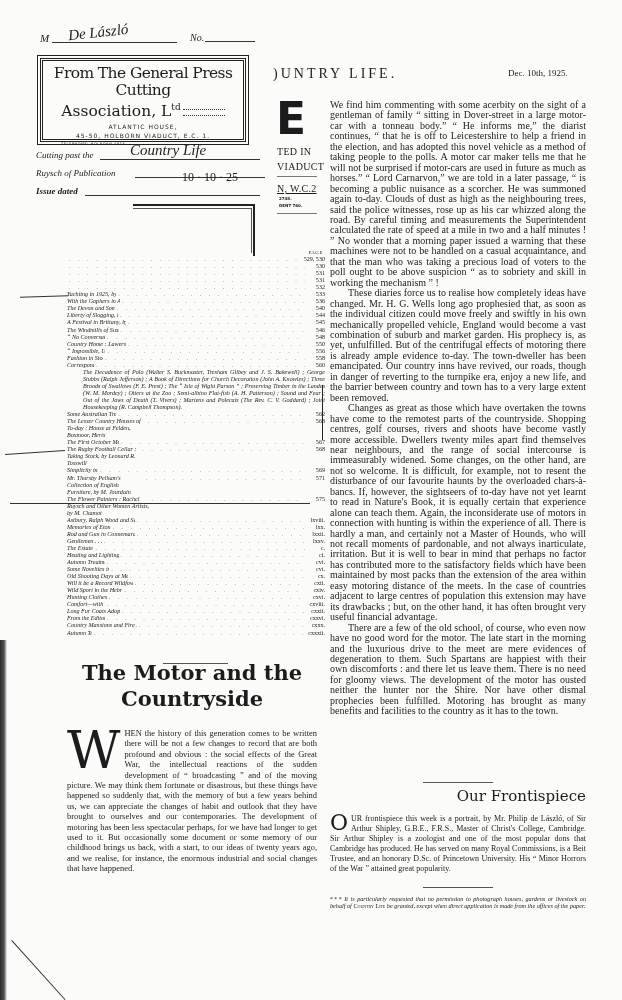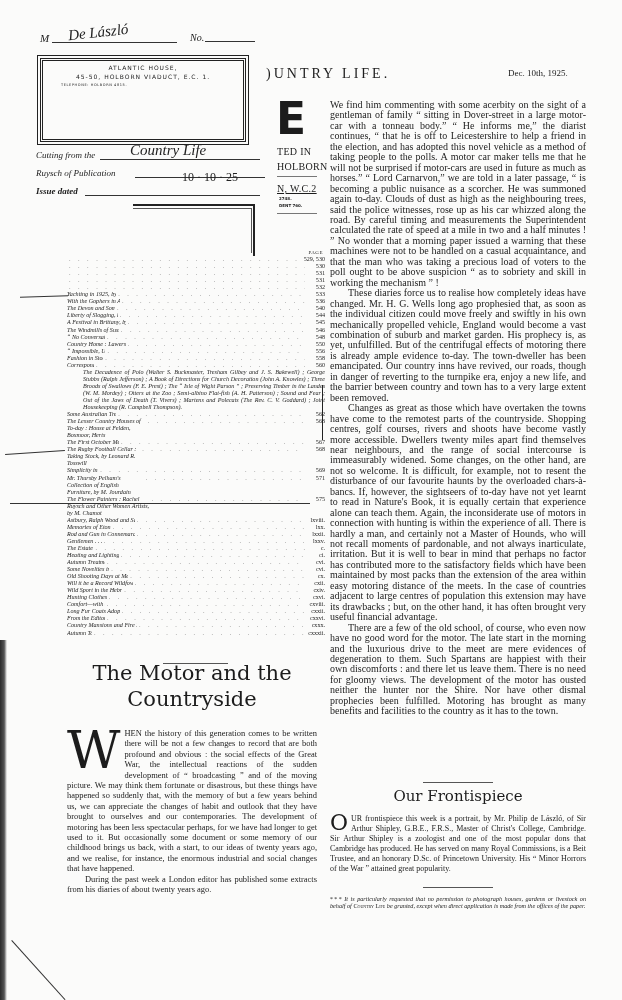--- a/index.html
+++ b/index.html
@@ -35,21 +35,21 @@
   .slip-row { left:36px; font-style:italic; font-size:9px; }
   .slip-row-line { border-bottom:1px solid #333; }
   .slip-hand { font-style:italic; color:#222; }
 
   .stamp-shadow { left:133px; top:204px; width:120px; height:50px;
     border-top:2px solid #222; border-right:2px solid #222; }
   .stamp-shadow2 { left:133px; top:208px; width:118px; height:44px;
     border-top:1px solid #555; border-right:1px solid #555; }
 
   
-  .mast { left:266px; top:66px; font-size:14px; letter-spacing:3px; }
+  .mast { left:273px; top:66px; font-size:14px; letter-spacing:3px; }
   .mast-date { left:508px; top:68px; font-size:9px; }
   .big-e { left:276px; top:97px; font-family:"DejaVu Sans",sans-serif; font-weight:bold; font-size:44px; line-height:44px; }
   .frag { left:277px; font-size:10px; letter-spacing:0.3px; }
   .frag-small { left:279px; font-family:"DejaVu Sans",sans-serif; font-size:4px; font-weight:bold; }
   .frag-rule { left:277px; width:40px; border-bottom:1px solid #777; }
 
   
   .toc { left:67px; top:200px; width:258px; font-style:italic; font-size:6.1px; line-height:7.05px; }
   .toc-head { text-align:right; font-style:normal; font-size:5px; letter-spacing:0.5px; margin-right:2px; }
   .toc-row { display:flex; align-items:baseline; }
@@ -58,71 +58,73 @@
   .toc-dots::after { content:". . . . . . . . . . . . . . . . . . . . . . . . . . . . . . . . . . . . . . . ."; }
   .toc-page { flex:0 0 auto; font-style:normal; min-width:18px; text-align:right; }
   .toc-sub { padding-left:16px; text-align:justify; }
   .toc-wrap .toc-title { white-space:normal; }
   .pencil { height:1px; background:#333; }
 
   .sep { height:1px; background:#555; }
 
   
   .h1 { left:68px; top:660px; width:248px; text-align:center; font-family:"DejaVu Serif",serif;
-    font-size:21px; line-height:26px; }
+    font-size:21px; line-height:26px;font-weight:bold; }
   .body-left { left:67px; top:728px; width:250px; font-size:8.45px; line-height:10.4px; text-align:justify; }
   .dropcap { float:left; font-family:"DejaVu Serif",serif; font-size:52px; line-height:40px; margin:2px 4px 0 0; }
   .para { text-indent:18px; margin:0; }
   .body-right { left:330px; top:100px; width:256px; font-size:10px; line-height:10.45px; text-align:justify; }
   .body-right p { margin:0; }
-  .h2 { left:330px; top:787px; width:256px; text-align:center; font-family:"DejaVu Serif",serif; font-size:15px; }
+  .h2 { left:330px; top:787px; width:256px; text-align:right; font-family:"DejaVu Serif",serif; font-size:15px; }
   .front { left:330px; top:814px; width:256px; font-size:8px; line-height:10px; text-align:justify; }
   .front .dropO { float:left; font-family:"DejaVu Serif",serif; font-size:22px; line-height:18px; margin:0 3px 0 0; }
   .note { left:330px; top:895px; width:256px; font-style:italic; font-size:6.2px; line-height:7.4px; text-align:justify; }
   .note .stars { font-style:normal; }
   .sc { font-variant:small-caps; font-style:normal; }
 </style>
 </head>
 <body>
 
 <div class="abs scan-edge"></div>
 <div class="abs diag-line"></div>
 
 <div class="abs slip-m">M</div>
 <div class="abs slip-m-line"></div>
 <div class="abs slip-m-hand">De László</div>
 <div class="abs slip-no">No.</div>
 <div class="abs slip-no-line"></div>
 
 <div class="abs stamp">
+  <div class="stamp-l1">From The General Press Cutting</div>
+  <div class="stamp-l2"><span>Association, L</span><sup>td</sup><span class="stamp-orn"></span></div>
   <div class="stamp-l3">ATLANTIC HOUSE,</div>
   <div class="stamp-l4">45-50, HOLBORN VIADUCT, E.C. 1.</div>
   <div class="stamp-l5">TELEPHONE: HOLBORN 4815.</div>
 </div>
 
-<div class="abs slip-row" style="top:150px;">Cutting from the</div>
+<div class="abs slip-row" style="top:150px;">Cutting past the</div>
 <div class="abs slip-row-line" style="left:100px;top:159px;width:160px;"></div>
 <div class="abs slip-hand" style="left:130px;top:142px;font-size:15px;">Country Life</div>
 
 <div class="abs slip-row" style="top:168px;">Ruysch of Publication</div>
 <div class="abs slip-row-line" style="left:135px;top:177px;width:130px;"></div>
 
 <div class="abs slip-row" style="top:186px;font-weight:bold;">Issue dated</div>
 <div class="abs slip-row-line" style="left:85px;top:195px;width:175px;"></div>
 <div class="abs slip-hand" style="left:182px;top:170px;font-size:12px;font-style:normal;">10 · 10 · 25</div>
 
 <div class="abs stamp-shadow"></div>
 <div class="abs stamp-shadow2"></div>
 
 <div class="abs mast">)UNTRY LIFE.</div>
 <div class="abs mast-date">Dec. 10th, 1925.</div>
 
 <div class="abs big-e">E</div>
 <div class="abs frag" style="top:146px;">TED IN</div>
-<div class="abs frag" style="top:161px;">HOLBORN</div>
+<div class="abs frag" style="top:161px;">VIADUCT</div>
 <div class="abs frag-rule" style="top:176px;"></div>
 <div class="abs frag" style="top:183px;text-decoration:underline;">N, W.C.2</div>
 <div class="abs frag-small" style="top:196px;">2748.</div>
 <div class="abs frag-small" style="top:203px;">DENT 760.</div>
 <div class="abs frag-rule" style="top:213px;"></div>
 
 <div class="abs toc">
   <div class="toc-head" style="margin-top:49px;">PAGE</div>
   <div id="toc-top">
       <div class="toc-row">
@@ -334,21 +336,20 @@
 <div class="abs pencil" style="left:5px;top:452px;width:60px;transform:rotate(-4deg);"></div>
 <div class="abs pencil" style="left:10px;top:503px;width:300px;"></div>
 <div class="abs pencil" style="left:322px;top:385px;width:1px;height:55px;background:#222;"></div>
 
 <div class="abs sep" style="left:163px;top:663px;width:65px;"></div>
 
 <div class="abs h1">The Motor and the Countryside</div>
 <div class="abs body-left">
   <span class="dropcap">W</span>
   <p style="margin:0;">HEN the history of this generation comes to be written there will be not a few changes to record that are both profound and obvious : the social effects of the Great War, the intellectual reactions of the sudden development of “ broadcasting ” and of the moving picture.  We may think them fortunate or disastrous, but these things have happened so suddenly that, with the memory of but a few years behind us, we can appreciate the changes of habit and outlook that they have brought to ourselves and our contemporaries.  The development of motoring has been less spectacular perhaps, for we have had longer to get used to it.  But occasionally some document or some memory of our childhood brings us back, with a start, to our ideas of twenty years ago, and we realise, for instance, the enormous industrial and social changes that have happened.</p>
-  <p class="para">During the past week a London editor has published some extracts from his diaries of about twenty years ago.</p>
 </div>
 
 <div class="abs body-right">
   <p>We find him commenting with some acerbity on the sight of a gentleman of family “ sitting in Dover-street in a large motor-car with a tonneau body.”  “ He informs me,” the diarist continues, “ that he is off to Leicestershire to help a friend in the election, and has adopted this novel vehicle as a method of taking people to the polls.  A motor car maker tells me that he will not be surprised if motor-cars are used in future as much as horses.”  “ Lord Carnarvon,” we are told in a later passage, “ is becoming a public nuisance as a scorcher.  He was summoned again to-day.  Clouds of dust as high as the neighbouring trees, said the police witnesses, rose up as his car whizzed along the road.  By careful timing and measurements the Superintendent calculated the rate of speed at a mile in two and a half minutes ! ”  No wonder that a morning paper issued a warning that these machines were not to be handled on a casual acquaintance, and that the man who was taking a precious load of voters to the poll ought to be above suspicion “ as to sobriety and skill in working the mechanism ” !</p>
   <p class="para">These diaries force us to realise how completely ideas have changed.  Mr. H. G. Wells long ago prophesied that, as soon as the individual citizen could move freely and swiftly in his own mechanically propelled vehicle, England would become a vast combination of suburb and market garden.  His prophecy is, as yet, unfulfilled.  But of the centrifugal effects of motoring there is already ample evidence to-day.  The town-dweller has been emancipated.  Our country inns have revived, our roads, though in danger of reverting to the turnpike era, enjoy a new life, and the barrier between country and town has to a very large extent been removed.</p>
   <p class="para">Changes as great as those which have overtaken the towns have come to the remotest parts of the countryside.  Shopping centres, golf courses, rivers and shoots have become vastly more accessible.  Dwellers twenty miles apart find themselves near neighbours, and the range of social intercourse is immeasurably widened.  Some changes, on the other hand, are not so welcome.  It is difficult, for example, not to resent the disturbance of our favourite haunts by the overloaded chars-à-bancs.  If, however, the sightseers of to-day have not yet learnt to read in Nature's Book, it is equally certain that experience alone can teach them.  Again, the inconsiderate use of motors in connection with hunting is within the experience of all.  There is hardly a man, and certainly not a Master of Hounds, who will not recall moments of pardonable, and not always inarticulate, irritation.  But it is well to bear in mind that perhaps no factor has contributed more to the satisfactory fields which have been maintained by most packs than the extension of the area within easy motoring distance of the meets.  In the case of countries adjacent to large centres of population this extension may have its drawbacks ; but, on the other hand, it has often brought very useful financial advantage.</p>
   <p class="para">There are a few of the old school, of course, who even now have no good word for the motor.  The late start in the morning and the luxurious drive to the meet are mere evidences of degeneration to them.  Such Spartans are happiest with their own discomforts : and there let us leave them.  There is no need for gloomy views.  The development of the motor has ousted neither the hunter nor the Shire.  Nor have other dismal prophecies been fulfilled.  Motoring has brought as many benefits and facilities to the country as it has to the town.</p>
 </div>
 
 <div class="abs sep" style="left:423px;top:782px;width:70px;"></div>

